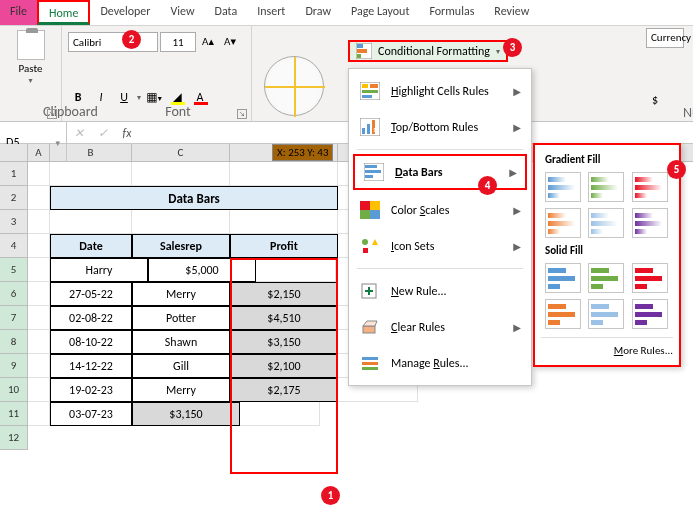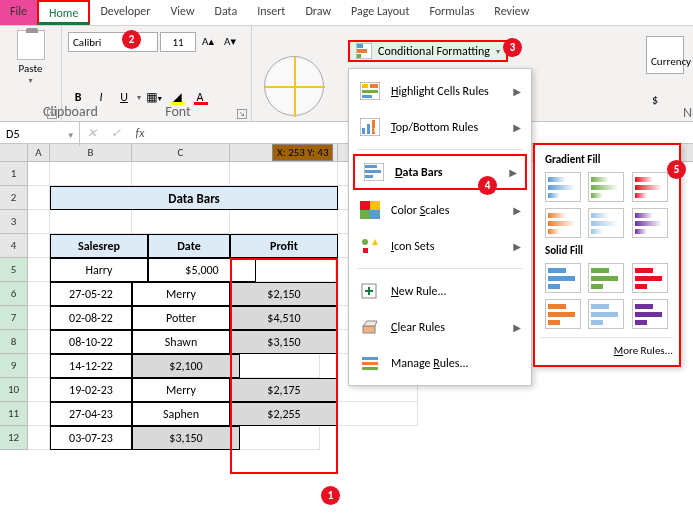--- a/index.html
+++ b/index.html
@@ -34,25 +34,25 @@
 
 
 .cf-btn { border: 2px solid red; background: #e6f2e6; padding: 2px 6px; display: flex; align-items: center; gap: 6px; height: 22px; }
 .cf-icon { width: 16px; height: 16px; display: inline-block; }
 .cf-icon svg { width: 16px; height: 16px; }
 .align-row { display: flex; gap: 2px; margin-top: 4px; }
 .abtn { width: 18px; height: 16px; display: flex; align-items: center; justify-content: center; }
 
 
 .number { width: 50px; }
-.numfmt { height: 20px; font-size: 11px; border: 1px solid #ababab; padding: 18px 4px; margin-top: 8px; background: #fff; }
+.numfmt { height: 20px; font-size: 11px; border: 1px solid #ababab; padding: 2px 4px; margin-top: 0; background: #fff; }
 
 
 .nfbar { display: flex; height: 22px; border-bottom: 1px solid #c8c6c4; background: #fff; }
-.namebox { width: 80px; border-right: 1px solid #c8c6c4; padding: 12px 6px; font-size: 12px; display: flex; align-items: center; justify-content: space-between; }
+.namebox { width: 67px; border-right: 1px solid #c8c6c4; padding: 20px 6px; font-size: 12px; display: flex; align-items: center; justify-content: space-between; }
 .namebox::after { content: "▾"; font-size: 9px; color: #888; }
 .fxarea { display: flex; align-items: center; flex: 1; }
 .fx-btn { width: 24px; text-align: center; font-style: italic; color: #555; }
 
 
 .colhdr { display: flex; height: 18px; background: #e6e6e6; border-bottom: 1px solid #bdbdbd; font-size: 11px; }
 .corner { width: 28px; border-right: 1px solid #bdbdbd; background: #e6e6e6; }
 .ch { border-right: 1px solid #bdbdbd; text-align: center; line-height: 17px; color: #333; }
 .ch.A { width: 22px; }
 .ch.B { width: 82px; }
@@ -240,22 +240,22 @@
     <div class="row">
         <div class="cell cA"></div>
         <div class="cell cB"></div>
         <div class="cell cC"></div>
         <div class="cell cD"></div>
         <div class="cell cE"></div>
       </div>
 
     <div class="row">
         <div class="cell cA"></div>
+      <div class="hdr-cell cB">Date</div>
       <div class="hdr-cell cC">Salesrep</div>
-      <div class="hdr-cell cB">Date</div>
       <div class="hdr-cell cD">Profit</div>
       <div class="cell cE"></div>
     </div>
 
     <div class="row">
         <div class="cell cA"></div>
       <div class="data-cell cC">Harry</div>
       <div class="data-cell cD profit first">$5,000</div>
       <div class="cell cE"></div>
       </div>
@@ -276,35 +276,29 @@
     <div class="row">
         <div class="cell cA"></div>
       <div class="data-cell cB">08-10-22</div>
       <div class="data-cell cC">Shawn</div>
       <div class="data-cell cD profit">$3,150</div>
       <div class="cell cE"></div>
       </div>
     <div class="row">
         <div class="cell cA"></div>
       <div class="data-cell cB">14-12-22</div>
+      <div class="data-cell cC">Gill</div>
       <div class="data-cell cD profit">$2,100</div>
       <div class="cell cE"></div>
       </div>
     <div class="row">
         <div class="cell cA"></div>
       <div class="data-cell cB">19-02-23</div>
       <div class="data-cell cC">Merry</div>
       <div class="data-cell cD profit">$2,175</div>
-      <div class="cell cE"></div>
-      </div>
-    <div class="row">
-        <div class="cell cA"></div>
-      <div class="data-cell cB">27-04-23</div>
-      <div class="data-cell cC">Saphen</div>
-      <div class="data-cell cD profit">$2,255</div>
       <div class="cell cE"></div>
       </div>
     <div class="row">
         <div class="cell cA"></div>
       <div class="data-cell cB">03-07-23</div>
       <div class="data-cell cD profit">$3,150</div>
       <div class="cell cE"></div>
       </div>
 
     <div class="profit-col-highlight"></div>

